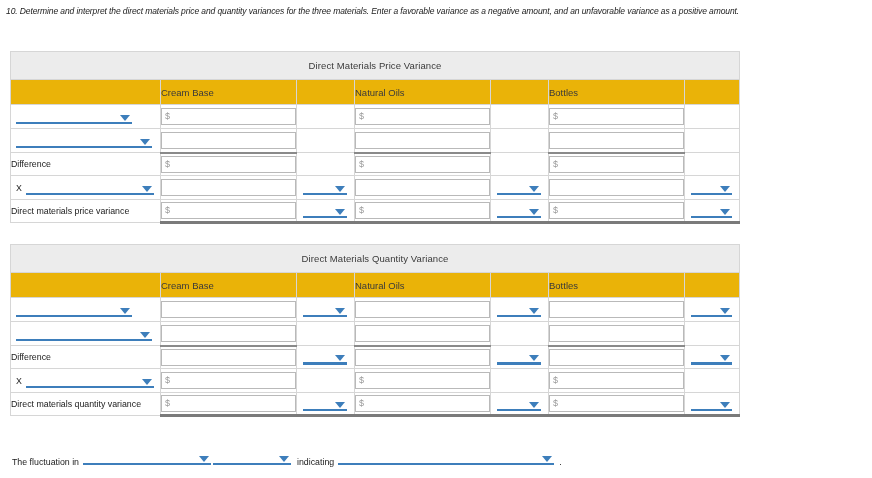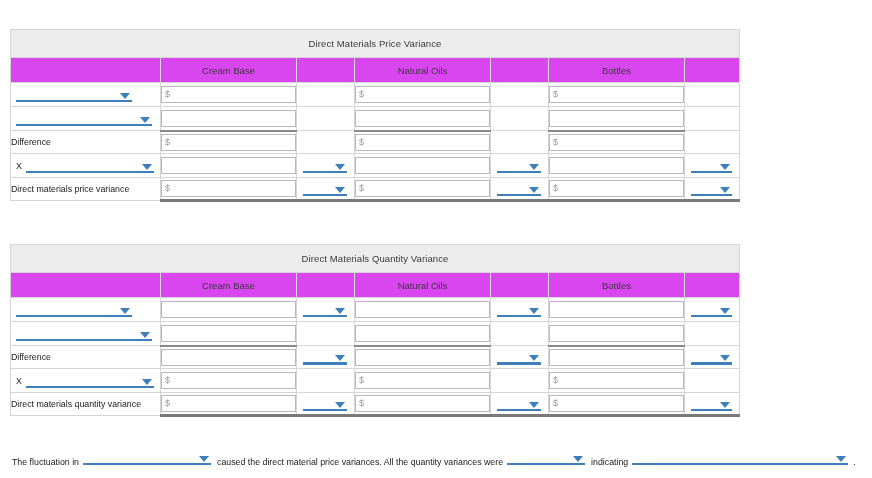--- a/index.html
+++ b/index.html
@@ -27,44 +27,44 @@
 
   
   .vtable {
     position: absolute;
     left: 10px;
     width: 729px;
     border-collapse: collapse;
     table-layout: fixed;
     background: #ffffff;
   }
-  #table-price { top: 29px; }
+  #table-price { top: 51px; }
   #table-qty   { top: 244px; }
 
   .vtable td, .vtable th {
     border: 1px solid #d6d6d6;
     padding: 0;
     font-weight: normal;
     vertical-align: middle;
   }
 
   .title-bar {
     background: #ececec;
     height: 28px;
     text-align: center;
     font-size: 9.5px;
     font-weight: bold;
     color: #3a3a3a;
     letter-spacing: 0.1px;
   }
 
   .col-head {
-    background: #d946ef;
+    background: #eab308;
     height: 25px;
-    text-align: center;
+    text-align: left;
     font-size: 9.5px;
     font-weight: bold;
     color: #3a3a3a;
   }
 
   .row-label {
     font-size: 8.8px;
     color: #1a1a1a;
     padding: 0 4px 0 5px;
     height: 23px;
@@ -143,20 +143,21 @@
   .sentence .dd.s1 { width: 130px; }
   .sentence .dd.s2 { width: 80px; }
   .sentence .dd.s3 { width: 218px; }
   .sentence .period { padding-left: 3px; }
 </style>
 <style>.field.money::before{content:"$";}</style></head>
 <body>
 
 <div class="page">
 
+  <div class="prompt">10. Determine and interpret the direct materials price and quantity variances for the three materials. Enter a favorable variance as a negative amount, and an unfavorable variance as a positive amount.</div>
 
   <table class="vtable" id="table-price">
     <colgroup>
       <col style="width:150px">
         <col style="width:136px">
         <col style="width:58px">
       <col style="width:136px">
         <col style="width:58px">
         <col style="width:136px">
         <col style="width:55px">
@@ -481,21 +482,20 @@
       </tr>
     </tbody>
   </table>
 
   <div class="sentence">
     <span class="txt">The fluctuation in</span>
     <span class="dd s1">
       <span class="bar"></span>
       <span class="tri"></span>
     </span>
-    <span class="txt">caused the direct material price variances. All the quantity variances were</span>
     <span class="dd s2">
       <span class="bar"></span>
       <span class="tri"></span>
     </span>
     <span class="txt">indicating</span>
     <span class="dd s3">
       <span class="bar"></span>
       <span class="tri"></span>
     </span>
     <span class="period">.</span>

